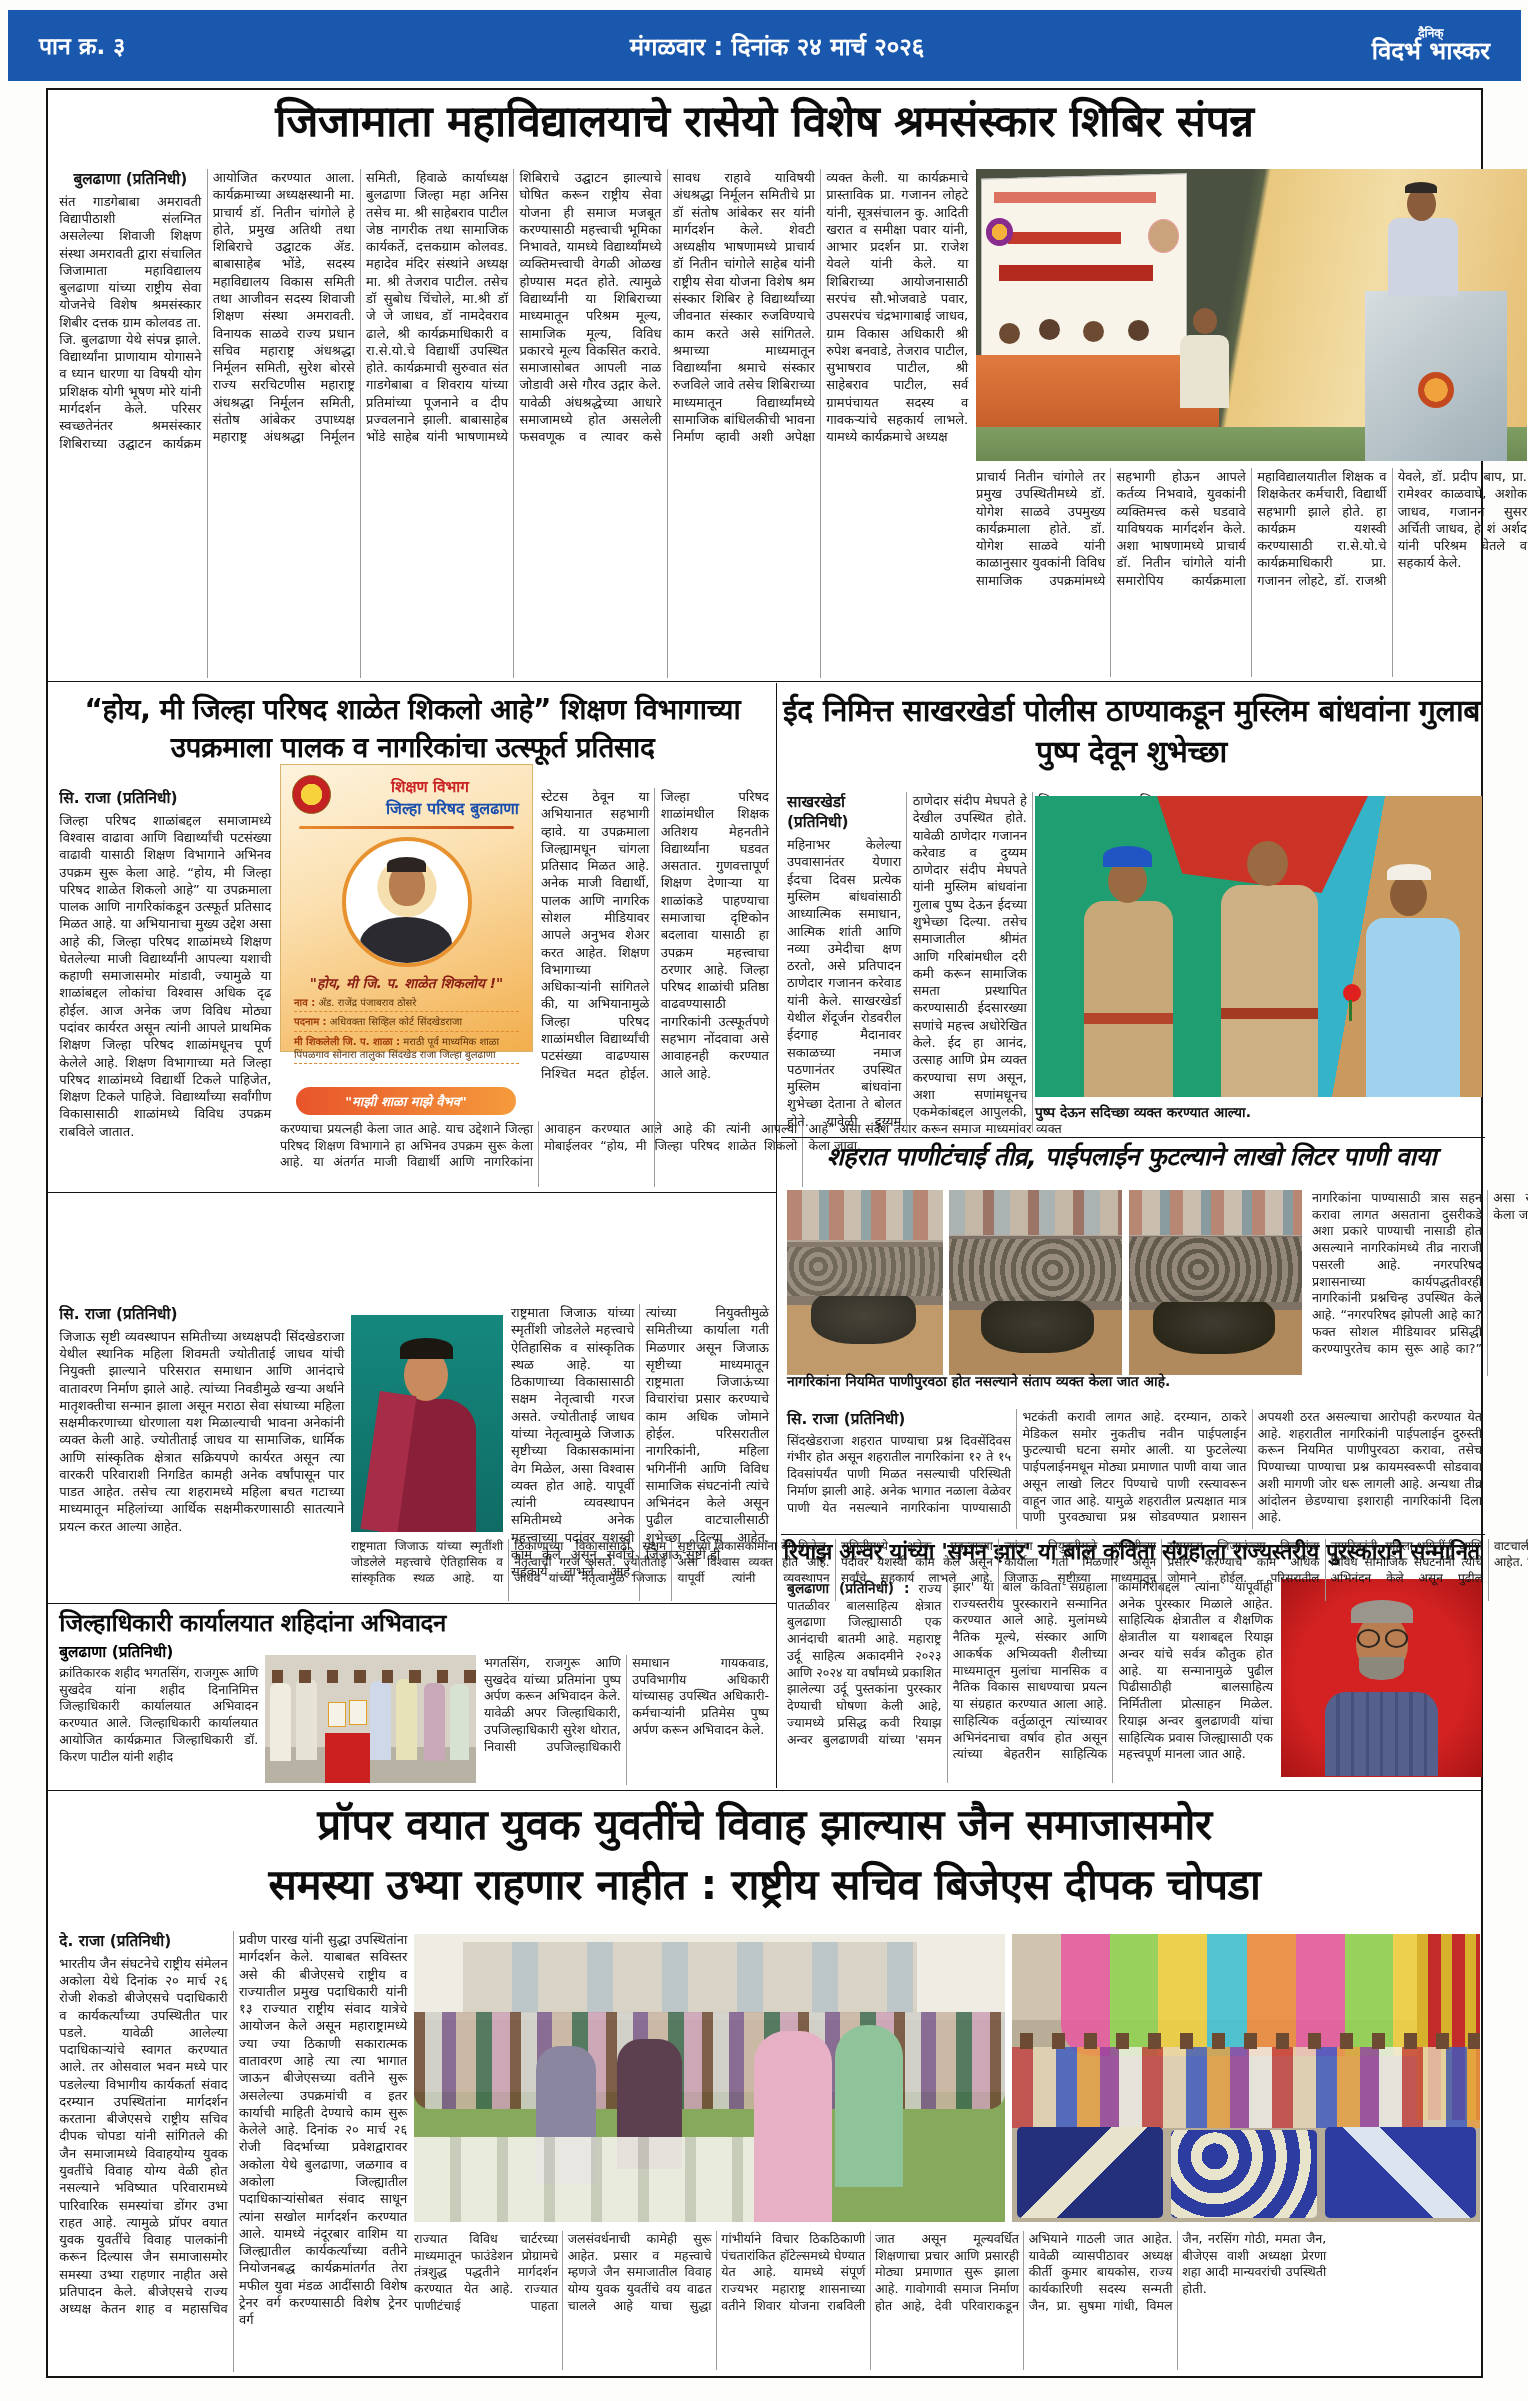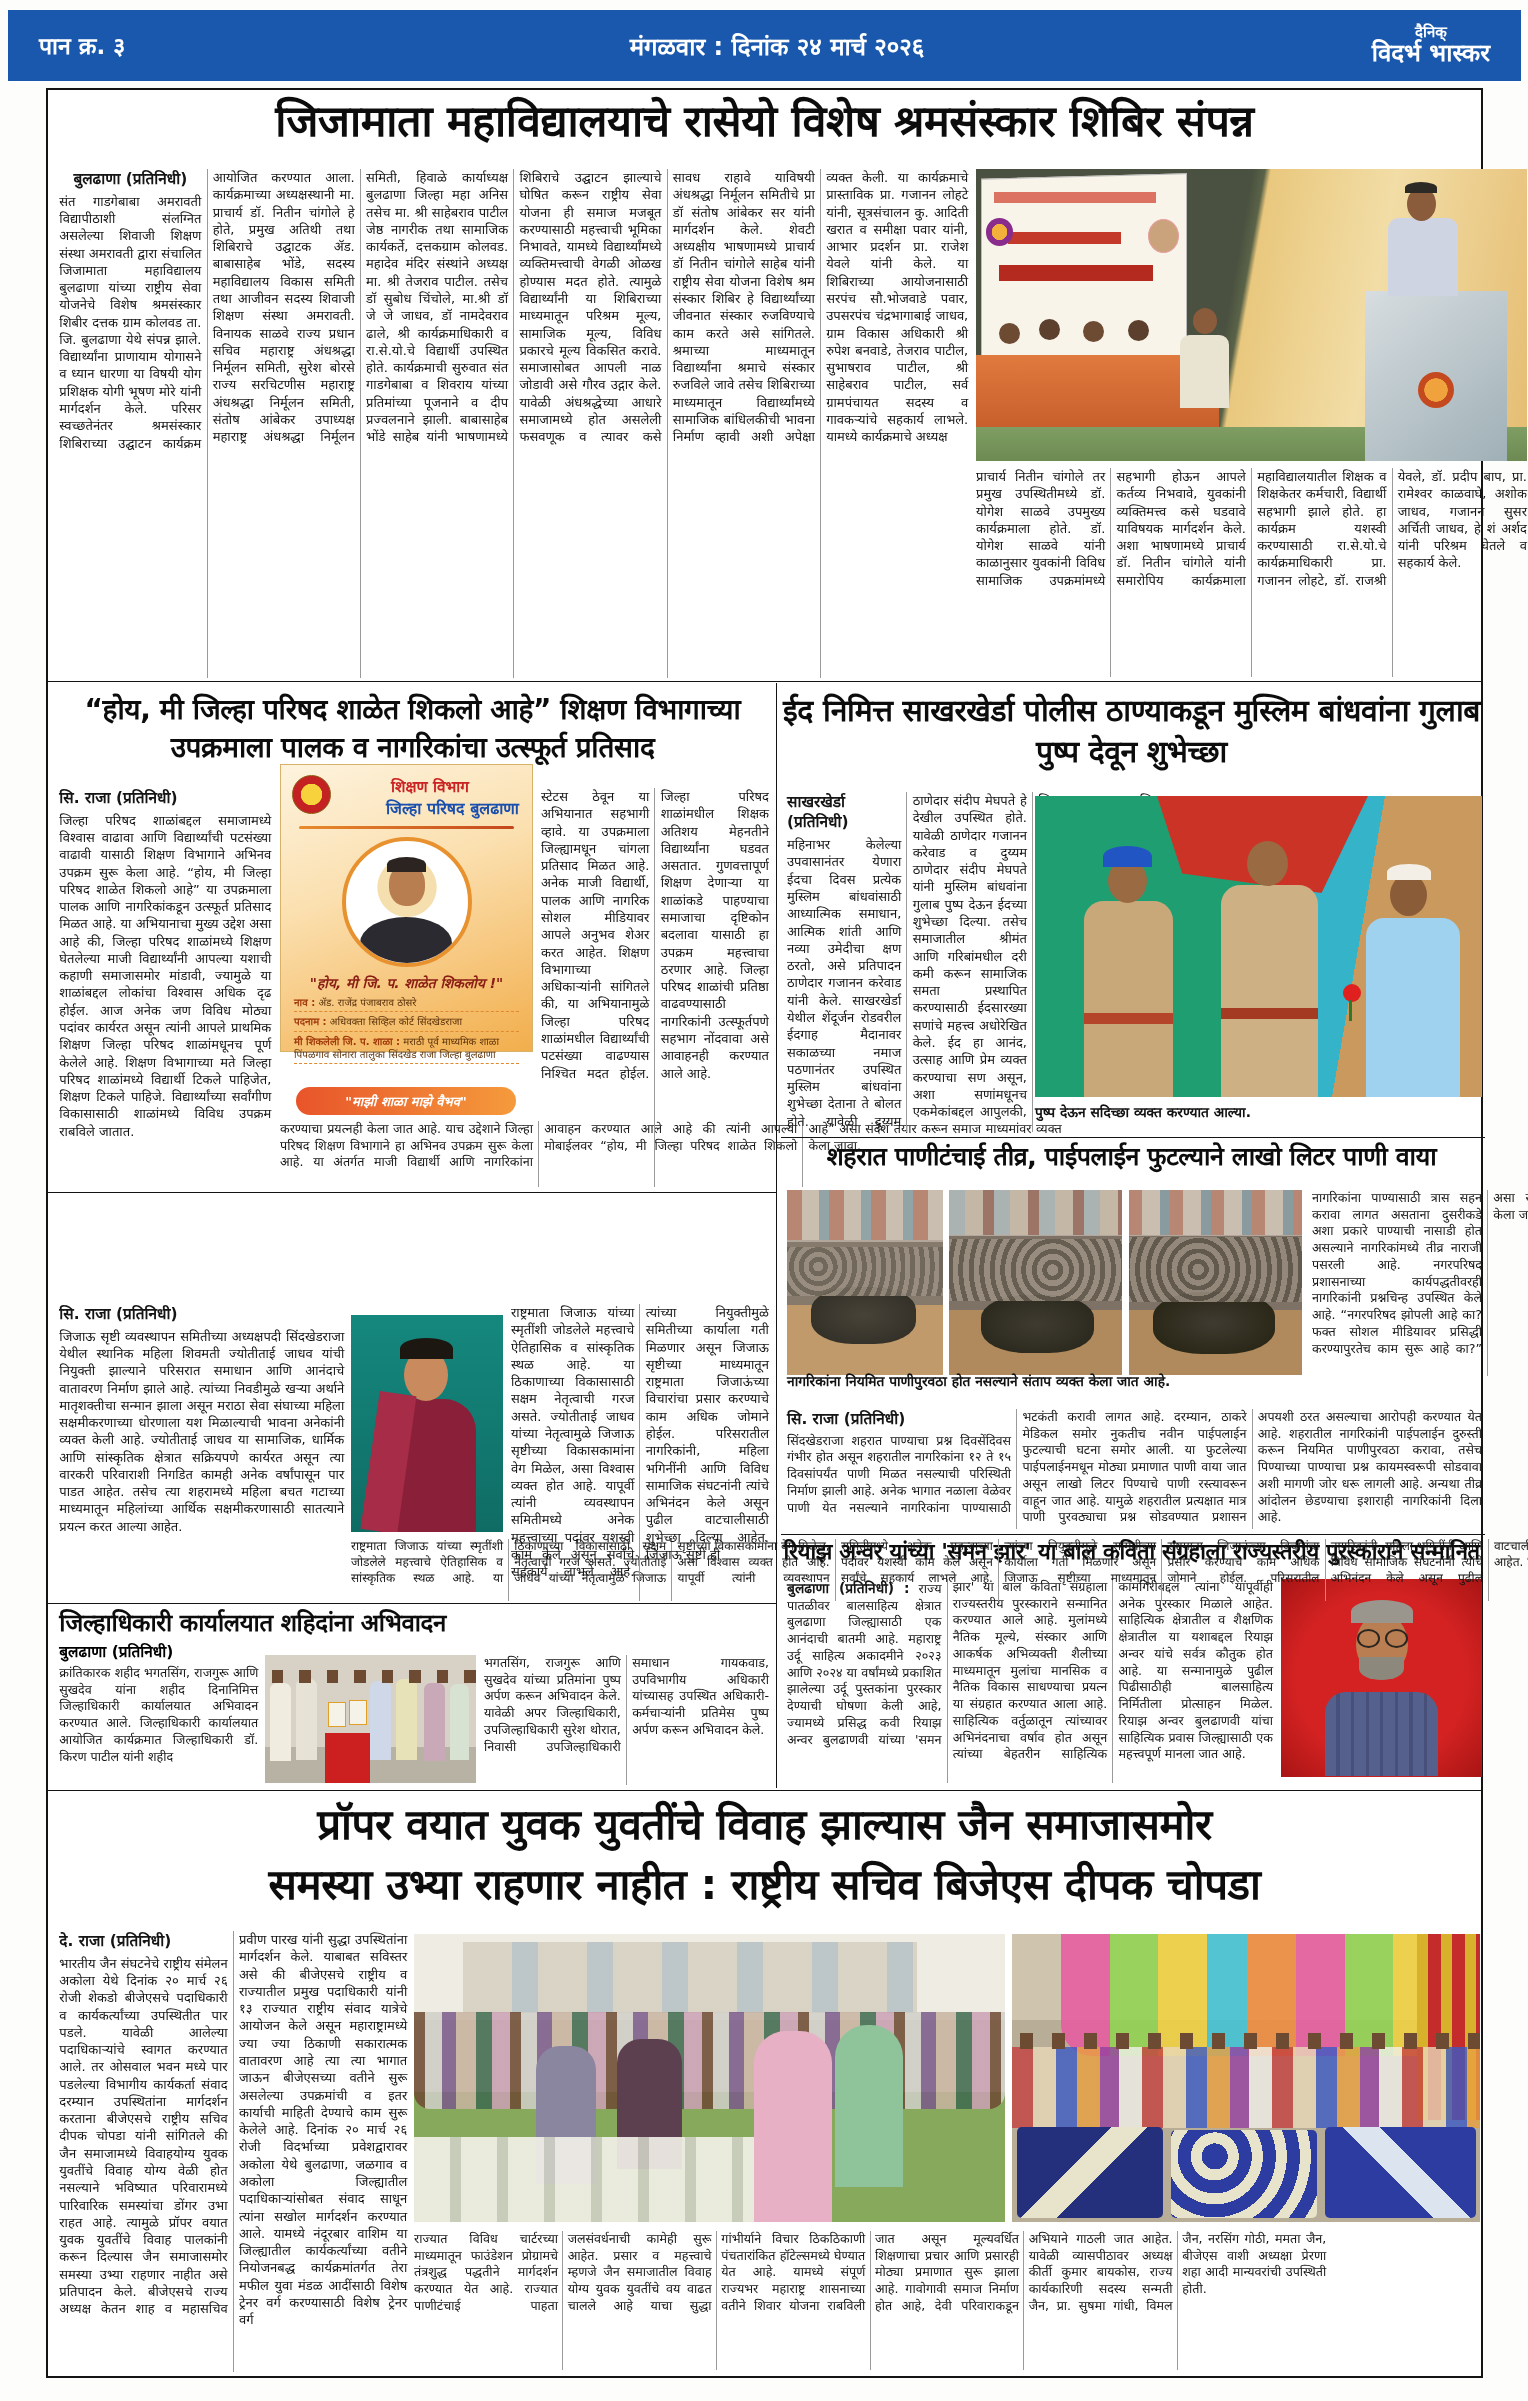--- a/index.html
+++ b/index.html
@@ -2,21 +2,21 @@
 <html style="font-size:13px"><head>
 <meta charset="utf-8">
 <style>
   html,body{margin:0;padding:0;background:#e8e6e1;font-family:"DejaVu Sans",sans-serif;}
   .page{position:relative;width:1529px;height:2401px;background:#fdfdfb;margin:0 auto;overflow:hidden;}
   .topbar{position:absolute;left:8px;top:9.7px;width:1513px;height:71px;background:#1a58ad;color:#fff;
           display:flex;align-items:center;justify-content:space-between;padding:0 31px;box-sizing:border-box;}
   .topbar .pageno{font-size:23px;font-weight:bold;}
   .topbar .date{font-size:24px;font-weight:bold;position:absolute;left:0;right:0;text-align:center;padding-left:25px;}
   .mast{ text-align:center;line-height:1.02;z-index:2;}
-  .mast .small{font-size:15px;font-weight:bold;display:block;}
+  .mast .small{font-size:12px;font-weight:bold;display:block;}
   .mast .big{font-size:24px;font-weight:bold;display:block;}
   .frame{position:absolute;left:46px;top:88px;width:1437px;height:2290px;border:2.4px solid #141414;background:#fff;box-sizing:border-box;}
   .hl{position:absolute;font-weight:bold;color:#0c0c0c;text-align:center;line-height:1.12;letter-spacing:-0.4px;}
   .cols{position:absolute;font-size:13px;line-height:1.33;text-align:justify;color:#151515;column-gap:11.3px;column-rule:0.8px solid #9a9a9a;}
   .dateline{font-weight:bold;font-size:15.4px;margin-bottom:3.2px;}
   .cap{position:absolute;font-weight:bold;font-size:13.8px;color:#111;line-height:1.25;}
   .hr{position:absolute;height:0;border-top:1.6px solid #141414;}
   .vr{position:absolute;width:0;border-left:1.6px solid #141414;}
   .fig{position:absolute;overflow:hidden;background:#cfcabd;}
   .fig *{position:absolute;}
@@ -135,21 +135,21 @@
       <div style="left:331px;top:122px;width:94px;height:180px;background:#9fd2ef;border-radius:18px 18px 0 0;"></div>
       <div class="head" style="left:355px;top:78px;width:37px;height:42px;background:#8a5c38;"></div>
       <div style="left:352px;top:68px;width:44px;height:16px;background:#f3efe6;border-radius:50% 50% 0 0;"></div>
       <div class="head" style="left:308px;top:188px;width:18px;height:18px;background:#e01f1f;"></div>
       <div style="left:314px;top:204px;width:3.2px;height:21px;background:#2d7a2d;"></div>
     </div>
     <div class="cap" style="left:987px;top:1014px;width:447px;">पुष्प देऊन सदिच्छा व्यक्त करण्यात आल्या.</div>
 
     <div class="hr" style="left:733px;top:1047px;width:704px;"></div>
 
-    <div class="hl" style="left:733px;top:1053px;width:701px;font-size:25px;">शहरात पाणीटंचाई तीव्र, पाईपलाईन फुटल्याने लाखो लिटर पाणी वाया</div>
+    <div class="hl" style="left:733px;top:1053px;width:701px;font-size:25px;font-style:italic;">शहरात पाणीटंचाई तीव्र, पाईपलाईन फुटल्याने लाखो लिटर पाणी वाया</div>
 
     <div class="fig" style="left:739px;top:1100px;width:156px;height:185px;background:linear-gradient(#b3a79b 0 28%,#857a6c 28% 62%,#c09a6a 62% 100%);">
       <div style="left:0;top:0;width:100%;height:50px;background:repeating-linear-gradient(90deg,#b97f6a 0 14.6px,#cfc4b4 14.6px 32px,#8aa3a8 32px 42px);opacity:.8;"></div>
       <div style="left:24px;top:97px;width:105px;height:57px;background:radial-gradient(#474338,#2e2b24);border-radius:40%;"></div>
       <div style="left:0;top:57px;width:100%;height:49px;background:repeating-radial-gradient(circle at 20% 40%,#9a8f80 0 4.9px,#6f665a 4.9px 9.7px);opacity:.9;"></div>
     </div>
     <div class="fig" style="left:901px;top:1100px;width:173px;height:185px;background:linear-gradient(#b3a79b 0 25%,#7d7265 25% 65%,#b08a5c 65% 100%);">
       <div style="left:0;top:0;width:100%;height:45px;background:repeating-linear-gradient(90deg,#a8b5b8 0 16px,#c9bba8 16px 34px,#96685a 34px 45px);opacity:.8;"></div>
       <div style="left:32px;top:105px;width:113px;height:58px;background:radial-gradient(#3f3b31,#262419);border-radius:40%;"></div>
       <div style="left:0;top:49px;width:100%;height:62px;background:repeating-radial-gradient(circle at 60% 50%,#9a8f80 0 5.7px,#655c50 5.7px 10.5px);opacity:.9;"></div>

